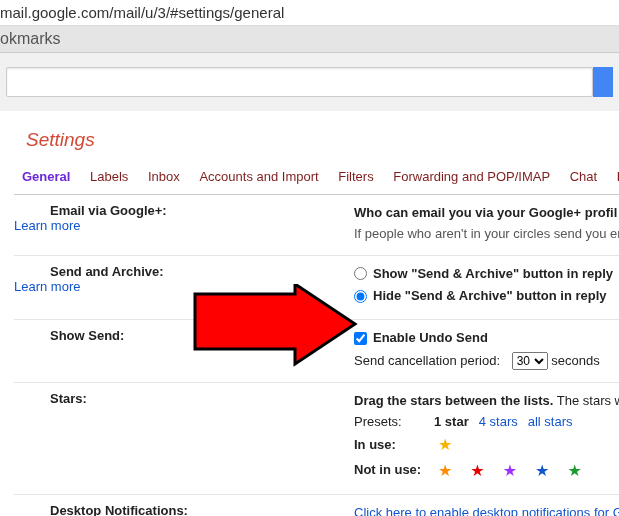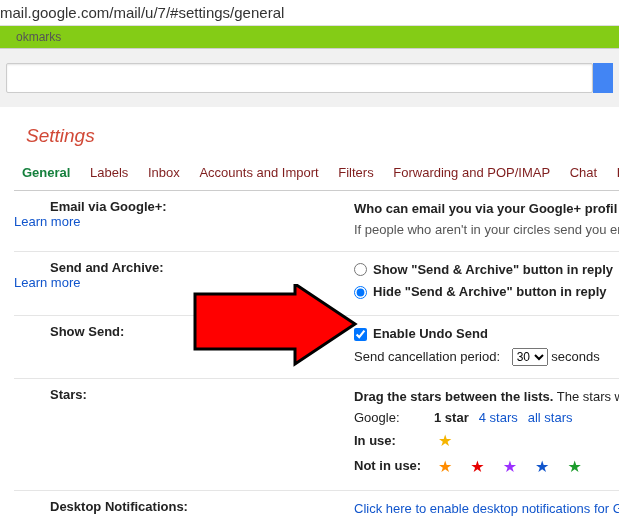--- a/index.html
+++ b/index.html
@@ -1,26 +1,26 @@
 <!DOCTYPE html>
 <html><head>
 <meta charset="utf-8">
 <style>
   * { box-sizing: border-box; margin: 0; padding: 0; }
   body { font-family: Arial, sans-serif; font-size: 13px; color: #222; background: #fff; width: 619px; overflow: hidden; }
   .url-bar { padding: 4px 6px 4px 0; font-size: 15px; color: #333; border-bottom: 1px solid #ddd; background: #fff; }
-  .bookmarks-bar { background: #84cc16; padding: 4px 6px 4px 16px; font-size: 12px; color: #555; border-bottom: 1px solid #ccc; }
+  .bookmarks-bar { background: #e5e5e5; padding: 4px 6px 4px 0; font-size: 16px; color: #555; border-bottom: 1px solid #ccc; }
   .search-area { background: #f1f1f1; padding: 14px 6px 14px 6px; display: flex; gap: 0; }
   .search-input { flex: 1; height: 30px; border: 1px solid #ccc; border-radius: 2px; padding: 0 8px; font-size: 14px; background: #fff; box-shadow: inset 0 1px 2px rgba(0,0,0,.1); }
   .search-btn { width: 20px; height: 30px; background: #4285f4; border: none; margin-left: 0; }
   .content { padding: 10px 0 0 14px; }
   h2.settings-title { font-size: 19px; font-weight: normal; color: #d14836; margin: 8px 0 18px 12px; font-style: italic; }
   .tabs { border-bottom: 1px solid #ccc; padding-bottom: 4px; white-space: nowrap; }
   .tab { display: inline-block; color: #7f1d1d; font-size: 13px; padding: 0 8px 6px 8px; cursor: pointer; }
-  .tab.active { color: #15803d; font-weight: bold; }
+  .tab.active { color: #6d28d9; font-weight: bold; }
   .settings-table { width: 100%; }
   .row { display: flex; border-bottom: 1px solid #e5e5e5; padding: 8px 0 10px 0; }
   .row-label { width: 340px; flex: none; padding-right: 12px; font-size: 13px; }
   .row-label b { font-weight: bold; padding-left: 36px; }
   .row-label .sub { font-size: 11px; color: #555; display: block; line-height: 1.3; }
   .row-content { flex: 1; font-size: 13px; line-height: 1.6; white-space: nowrap; }
   .link { color: #1155cc; cursor: pointer; }
   .radio-line, .check-line { display: flex; align-items: center; gap: 6px; margin-bottom: 2px; }
   .radio-line input, .check-line input { margin: 0; }
   select { font-size: 12px; margin-left: 8px; }
@@ -33,21 +33,21 @@
   .star.g { color: #1c9c2c; }
   .presets-line { display: flex; align-items: center; gap: 10px; }
   .presets-line .lbl { width: 70px; display: inline-block; }
   .muted { color: #555; }
   .arrow-overlay { position: absolute; left: 185px; top: 284px; pointer-events: none; }
   .rel { position: relative; }
 </style>
 </head>
 <body class="rel">
 
-<div class="url-bar">mail.google.com/mail/u/7/#settings/general</div>
+<div class="url-bar">mail.google.com/mail/u/3/#settings/general</div>
 <div class="bookmarks-bar">okmarks</div>
 
 <div class="search-area">
   <input class="search-input" style="">
   <button class="search-btn"></button>
 </div>
 
 <div class="content">
   <h2 class="settings-title">Settings</h2>
 
@@ -114,21 +114,21 @@
     <div class="row">
       <div class="row-label">
         <b>Stars:</b>
       </div>
       <div class="row-content">
         <div>
           <b>Drag the stars between the lists.</b>
           <span>The stars w</span>
         </div>
         <div class="presets-line">
-          <span class="lbl">Google:</span>
+          <span class="lbl">Presets:</span>
           <b>1 star</b>
           <span class="link">4 stars</span>
           <span class="link">all stars</span>
         </div>
         <div class="presets-line">
           <b class="lbl">In use:</b>
           <span class="star y">★</span>
         </div>
         <div class="presets-line">
           <b class="lbl">Not in use:</b>

